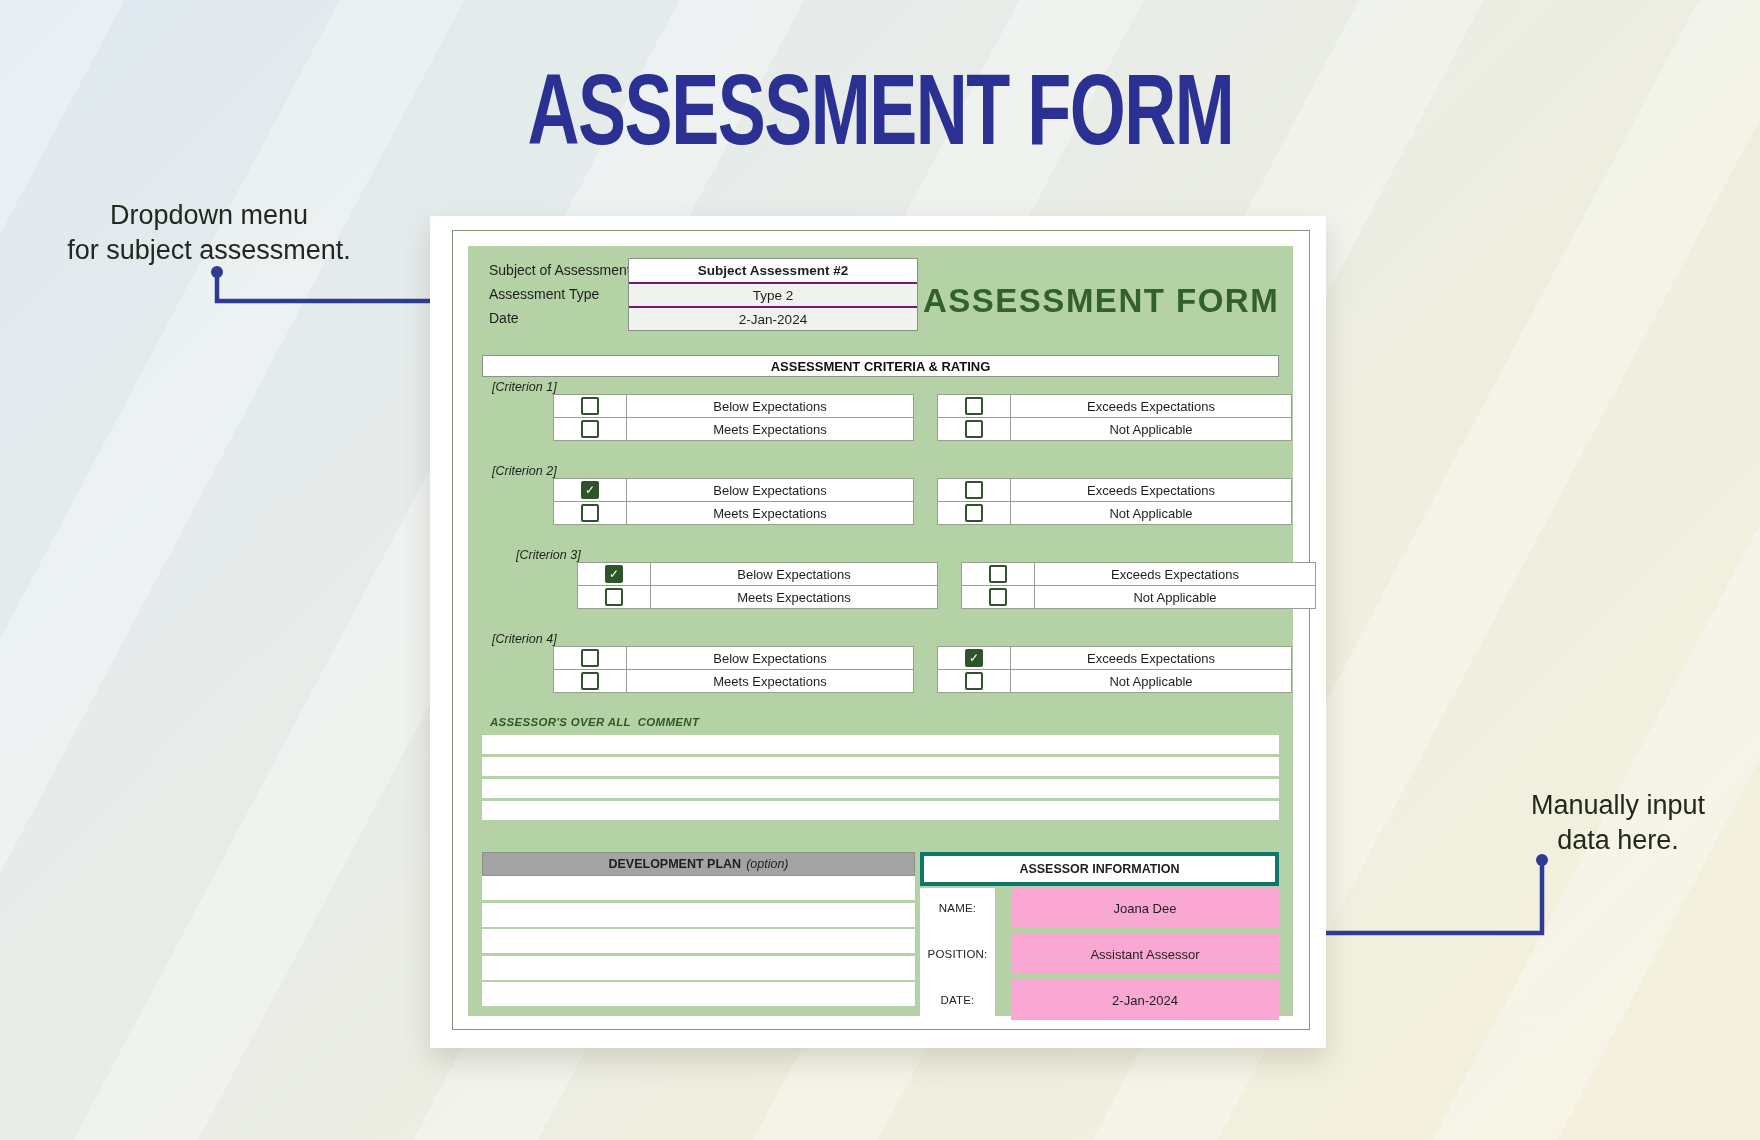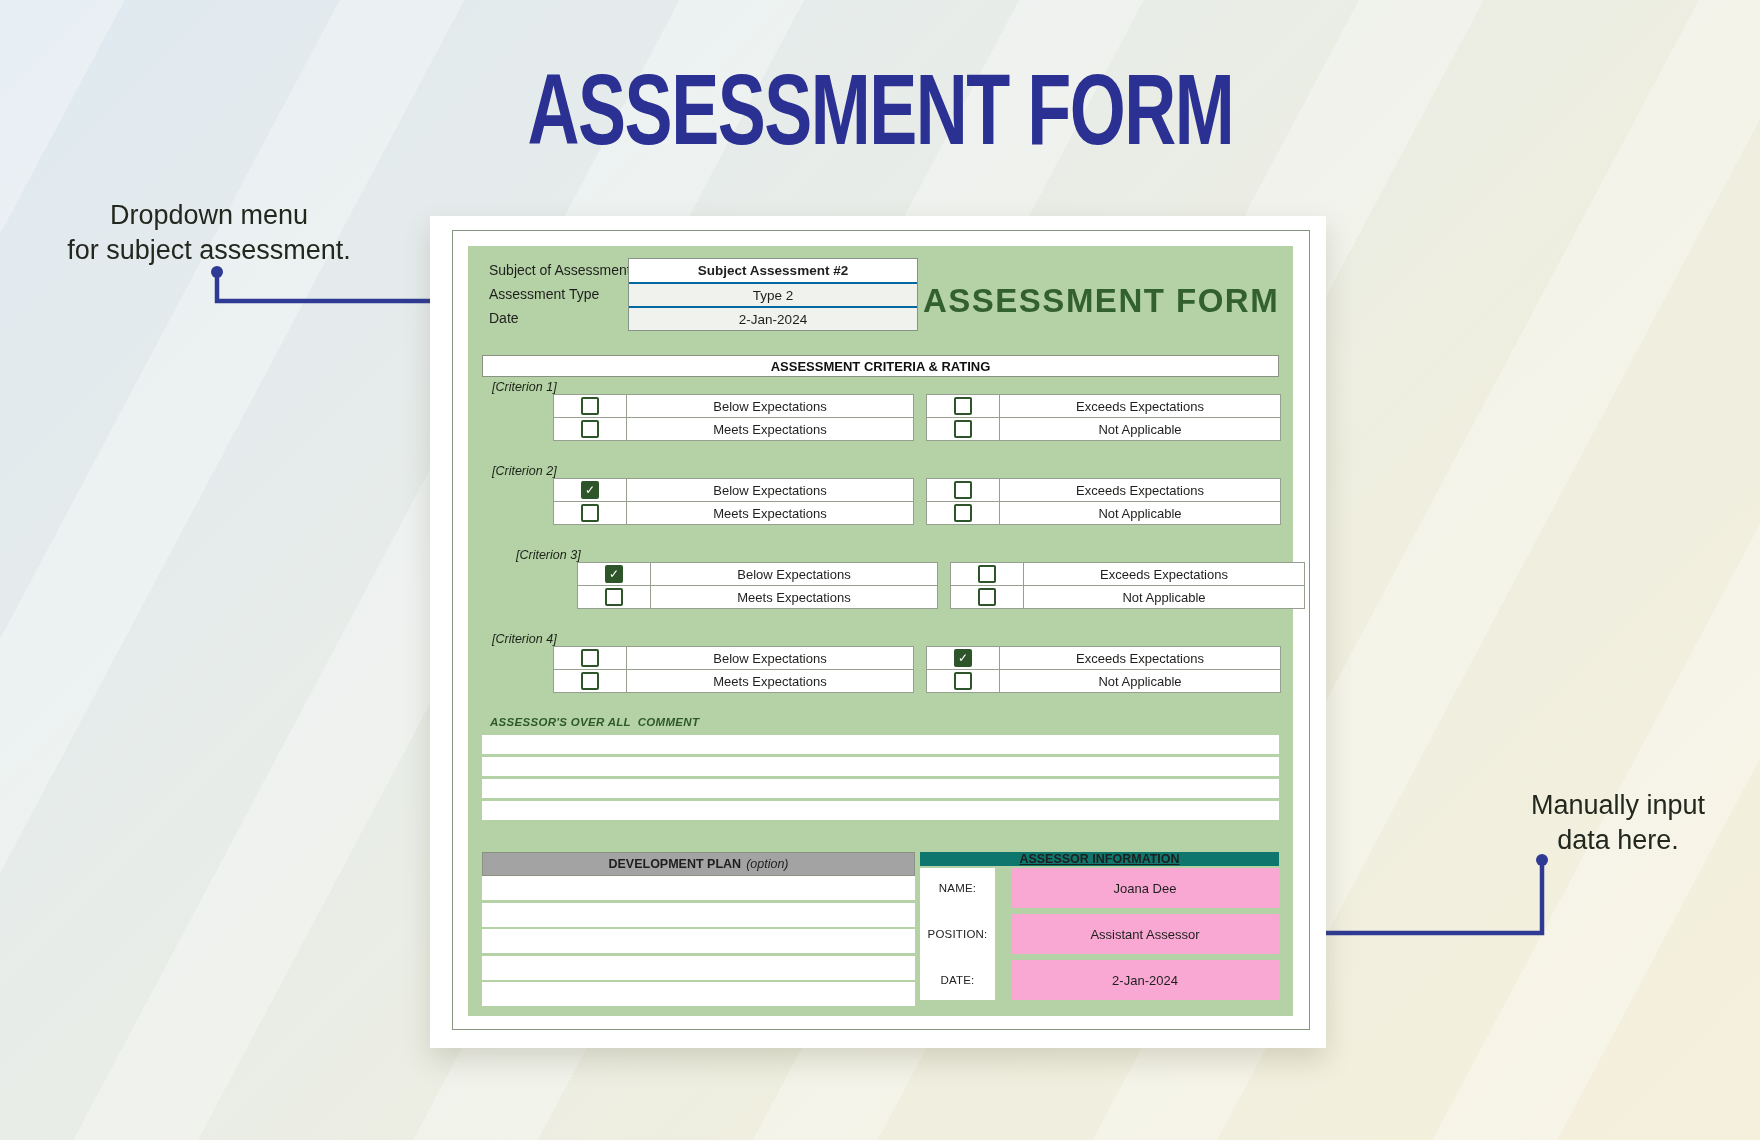--- a/index.html
+++ b/index.html
@@ -23,30 +23,30 @@
   .card-border{position:absolute;inset:14px 16px 18px 22px;border:1px solid #85967f;}
   .form{position:absolute;left:38px;top:30px;width:825px;height:770px;background:#b5d2a6;
     color:#1e1e1c;}
   
   .meta-labels{position:absolute;left:21px;top:12px;}
   .meta-label{height:24px;display:flex;align-items:center;font-size:14px;}
   .meta-box{position:absolute;left:160px;top:12px;width:290px;height:73px;background:#fff;
     border:1px solid #87928a;box-sizing:border-box;}
   .meta-value{height:22px;display:flex;align-items:center;justify-content:center;font-size:13.5px;}
   .meta-value-1{font-weight:bold;background:#fff;height:23px;}
-  .meta-value-2,.meta-value-3{background:#f0f2ee;border-top:2px solid #0369a1;}
+  .meta-value-2,.meta-value-3{background:#f0f2ee;border-top:2px solid #701a75;}
   .form-title{position:absolute;left:455px;top:36px;width:350px;text-align:center;
     font-size:33px;font-weight:800;letter-spacing:1.5px;color:#33612d;white-space:nowrap;}
   
   .criteria-header{position:absolute;left:14px;top:109px;width:797px;height:22px;background:#fff;
     border:1px solid #8a9383;box-sizing:border-box;display:flex;align-items:center;justify-content:center;
     font-size:13px;font-weight:bold;color:#101010;}
   .criterion{position:absolute;left:0;width:100%;}
   .criterion-label{margin-left:24px;font-style:italic;font-size:12.5px;color:#1b2317;height:12px;}
-  .criterion-table{display:flex;margin-left:85px;margin-top:2px;gap:12px;}
+  .criterion-table{display:flex;margin-left:85px;margin-top:2px;gap:23px;}
   .crit-group{background:#fff;border:1px solid #97a090;box-sizing:border-box;}
   .crit-row{display:flex;height:22px;}
   .crit-row.first{border-bottom:1px solid #97a090;}
   .cb-cell{width:72px;border-right:1px solid #97a090;display:flex;align-items:center;justify-content:center;}
   .opt-label{flex:1;display:flex;align-items:center;justify-content:center;font-size:13px;}
   .checkbox{width:14px;height:14px;border:2px solid #2e5429;border-radius:2px;background:#fff;
     display:flex;align-items:center;justify-content:center;font-size:12px;line-height:1;color:#fff;}
   .checkbox.checked{background:#2e5429;}
   
   .comment-label{position:absolute;left:22px;top:470px;font-size:11.5px;font-weight:bold;
@@ -55,22 +55,22 @@
   .comment-line{height:19px;background:#fff;margin-bottom:3px;}
   
   .devplan{position:absolute;left:14px;top:606px;width:433px;}
   .devplan-header{height:24px;background:#a3a3a3;border:1px solid #8a9383;box-sizing:border-box;
     display:flex;align-items:center;justify-content:center;font-size:12.5px;gap:5px;}
   .devplan-header b{font-weight:bold;}
   .devplan-header i{font-style:italic;font-weight:normal;}
   .devplan-line{height:24px;background:#fff;margin-top:2.5px;}
   .devplan-line:first-of-type{margin-top:0;}
   .assessor{position:absolute;left:452px;top:606px;width:359px;}
-  .assessor-header{height:14px;background:#fff;border:7px solid #0f766e;box-sizing:border-box;
-    display:flex;align-items:center;justify-content:center;font-size:12.5px;font-weight:bold;text-decoration:underline;}
+  .assessor-header{height:34px;background:#fff;border:4px solid #0f766e;box-sizing:border-box;
+    display:flex;align-items:center;justify-content:center;font-size:12.5px;font-weight:bold;}
   .assessor-body{position:relative;margin-top:2px;height:132px;}
   .label-strip{position:absolute;left:0;top:0;width:75px;height:100%;background:#fff;}
   .assessor-row{position:absolute;left:0;right:0;height:40px;display:flex;gap:16px;}
   .assessor-row .lab{width:75px;display:flex;align-items:center;justify-content:center;
     font-size:11.5px;letter-spacing:.2px;color:#222;}
   .assessor-row .val{flex:1;background:#f9a8d4;display:flex;align-items:center;justify-content:center;
     font-size:13px;}
 </style>
 </head>
 <body>

